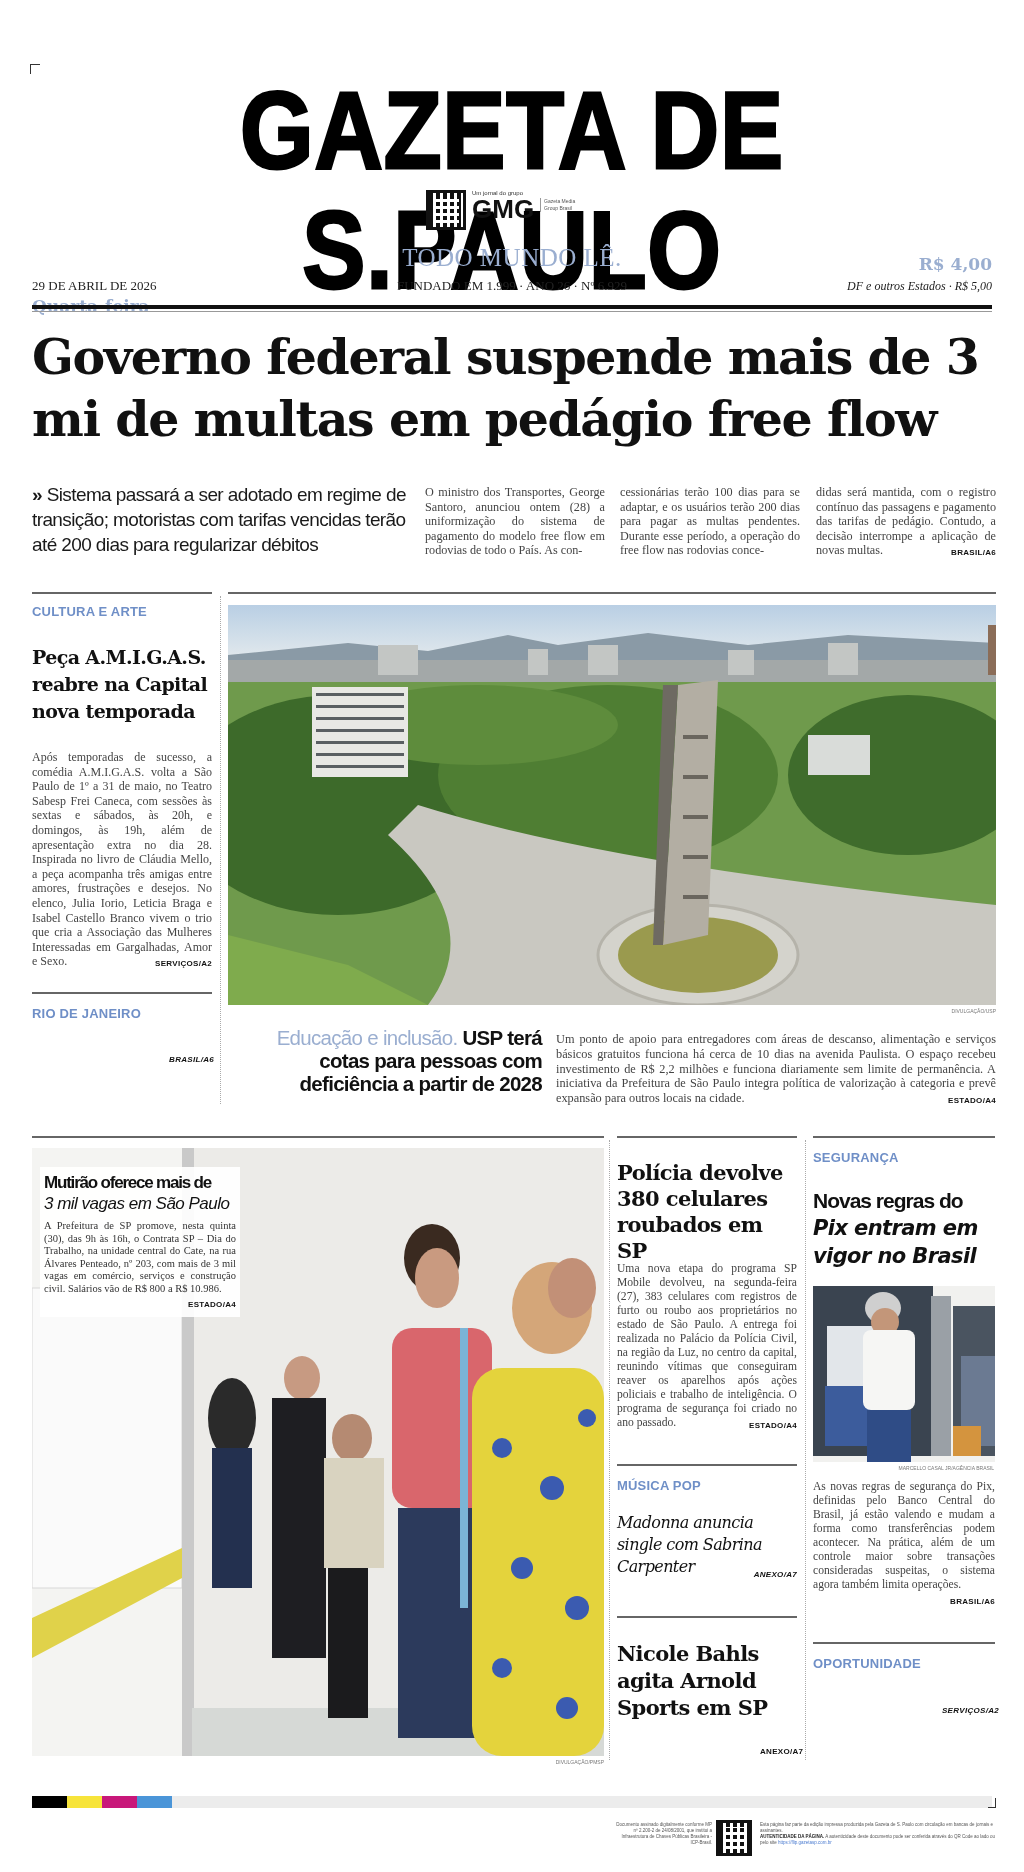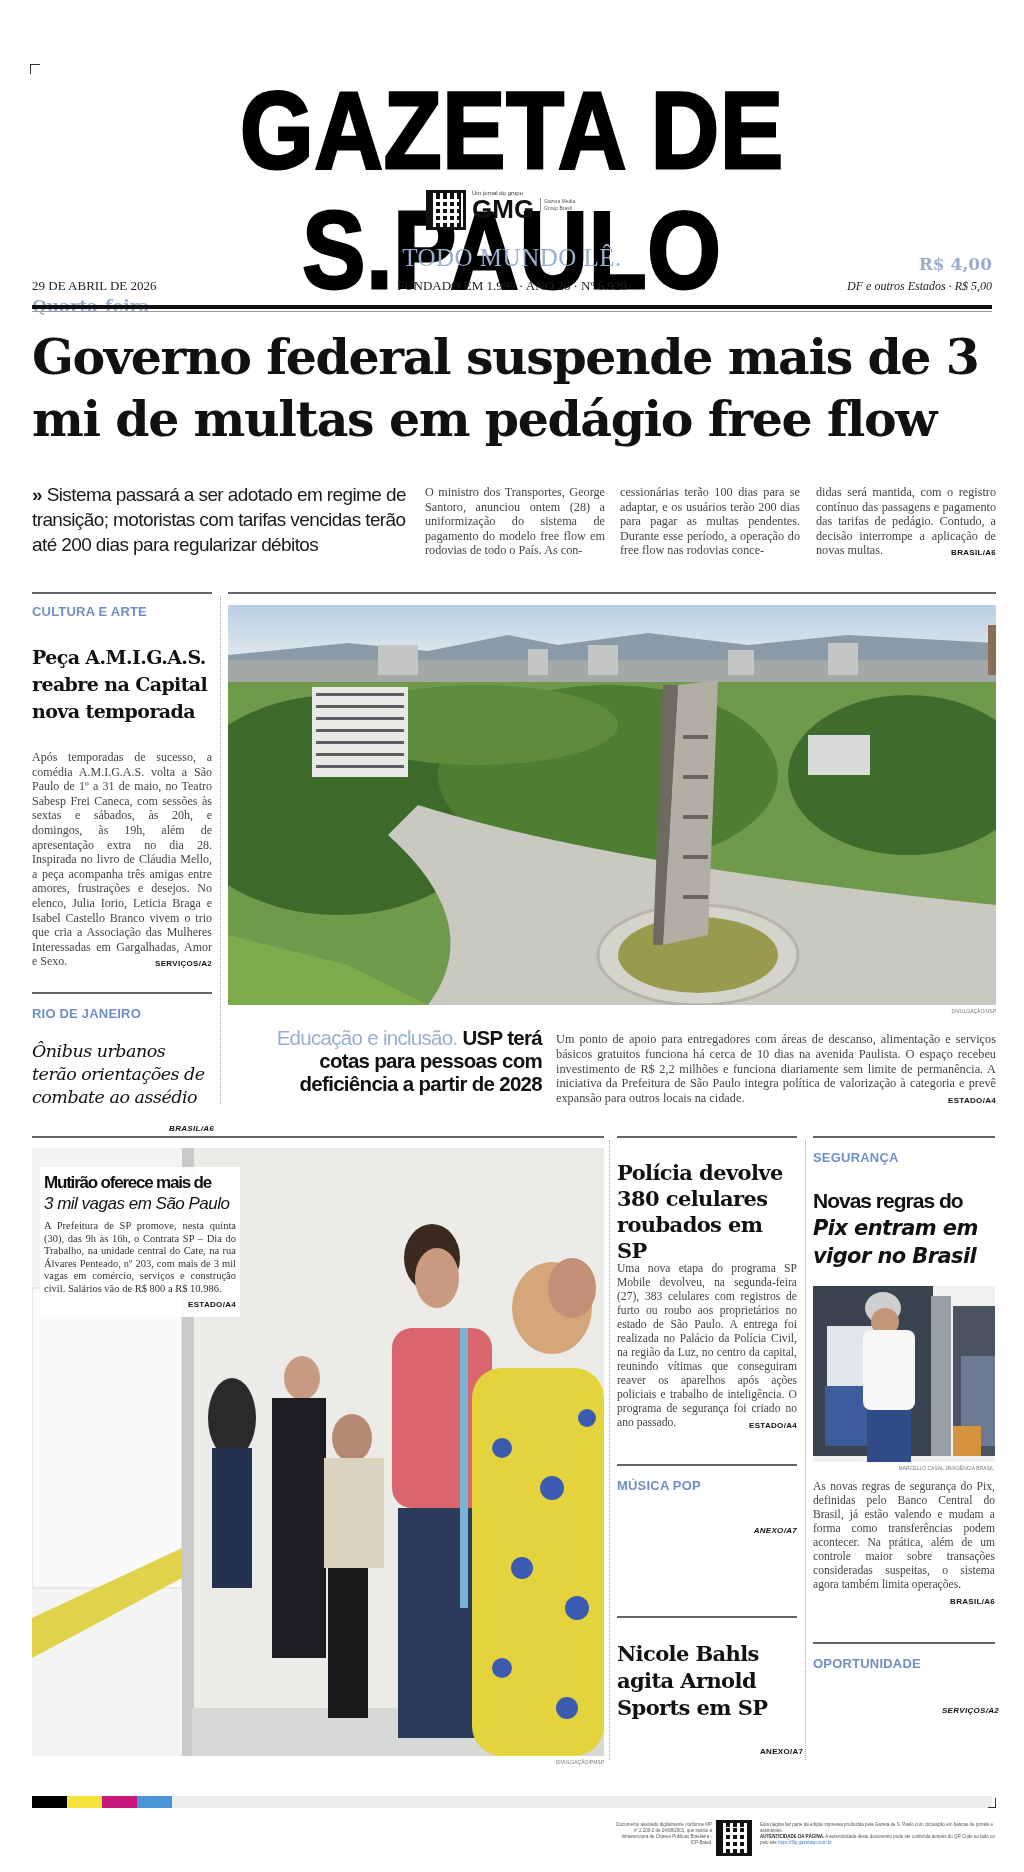--- a/index.html
+++ b/index.html
@@ -197,21 +197,20 @@
         <rect x="455" y="210" width="25" height="4"></rect>
         <rect x="455" y="250" width="25" height="4"></rect>
         <rect x="455" y="290" width="25" height="4"></rect>
     </g>
   </svg>
 </div>
 <div class="abs photo-credit" style="left:900px;top:1008px;width:96px;">DIVULGAÇÃO/USP</div>
 
 <div class="abs kicker rio-kicker">RIO DE JANEIRO</div>
 <div class="abs rio-head">
-  <span>Ônibus urbanos terão orientações de combate ao assédio</span>
   <span class="ref" style="margin-top:8px;">BRASIL/A6</span>
 </div>
 
 <h2 class="abs usp-head">
   <span class="lead-in">Educação e inclusão.</span>
   <span>USP terá cotas para pessoas com deficiência a partir de 2028</span>
 </h2>
 <div class="abs body-col usp-body">
   <span>Um ponto de apoio para entregadores com áreas de descanso, alimentação e serviços básicos gratuitos funciona há cerca de 10 dias na avenida Paulista. O espaço recebeu investimento de R$ 2,2 milhões e funciona diariamente sem limite de permanência. A iniciativa da Prefeitura de São Paulo integra política de valorização à categoria e prevê expansão para outros locais na cidade.</span>
   <span class="ref">ESTADO/A4</span>
@@ -271,20 +270,21 @@
 <div class="abs photo-credit" style="left:500px;top:1759px;width:104px;">DIVULGAÇÃO/PMSP</div>
 
 <h2 class="abs pol-head">Polícia devolve 380 celulares roubados em SP</h2>
 <div class="abs body-col pol-body">
   <span>Uma nova etapa do programa SP Mobile devolveu, na segunda-feira (27), 383 celulares com registros de furto ou roubo aos proprietários no estado de São Paulo. A entrega foi realizada no Palácio da Polícia Civil, na região da Luz, no centro da capital, reunindo vítimas que conseguiram reaver os aparelhos após ações policiais e trabalho de inteligência. O programa de segurança foi criado no ano passado.</span>
   <span class="ref">ESTADO/A4</span>
 </div>
 
 <div class="abs kicker mus-kicker">MÚSICA POP</div>
 <div class="abs mus-head">
+  <span>Madonna anuncia single com Sabrina Carpenter</span>
   <span class="ref" style="margin-top:8px;">ANEXO/A7</span>
 </div>
 
 <h2 class="abs nic-head">Nicole Bahls agita Arnold Sports em SP</h2>
 <div class="abs ref" style="left:760px;top:1744px;float:none;">ANEXO/A7</div>
 
 <div class="abs kicker seg-kicker">SEGURANÇA</div>
 <h2 class="abs seg-head">
   <b>Novas regras do</b><br>
   <i>Pix entram em vigor no Brasil</i>

